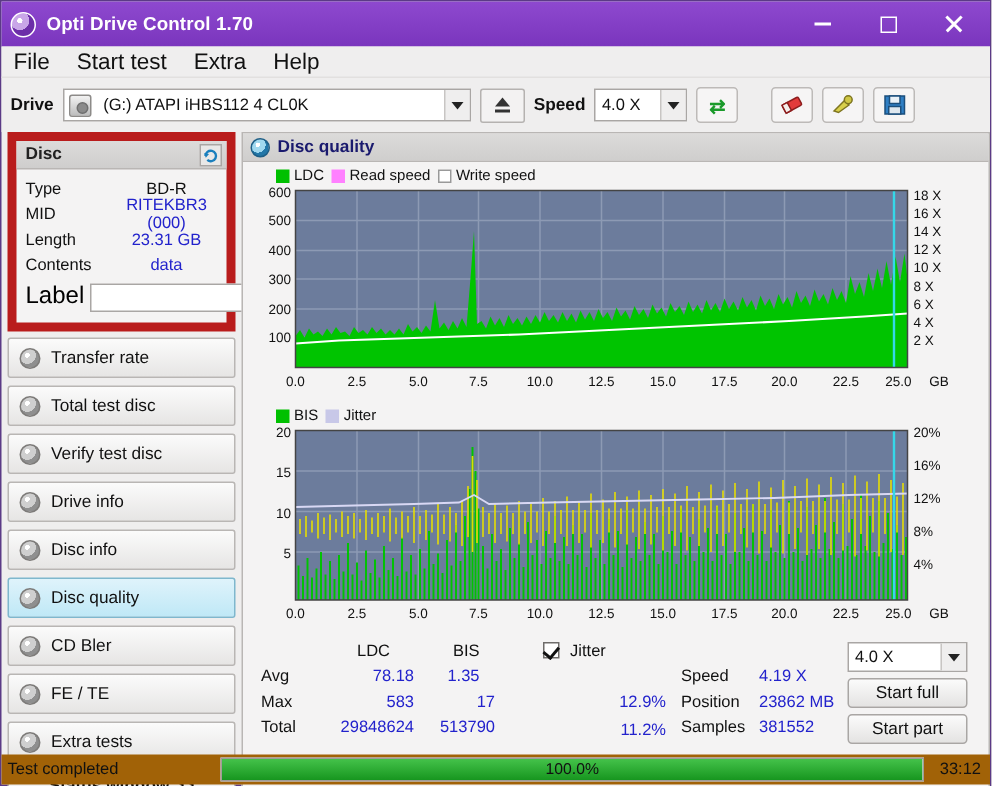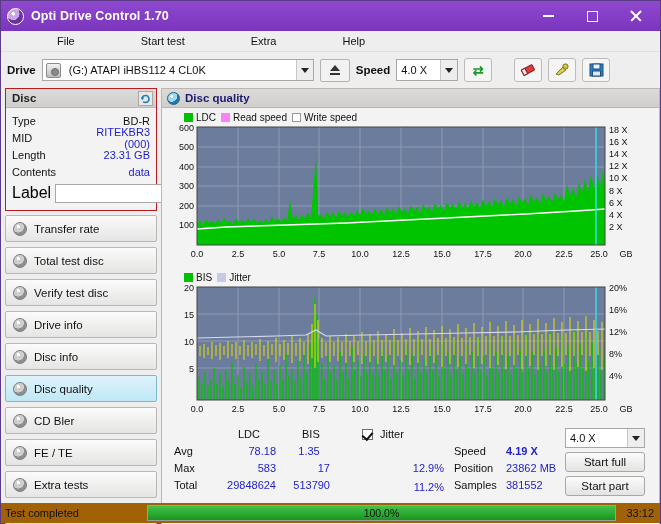--- a/index.html
+++ b/index.html
@@ -49,21 +49,21 @@
   }
   .closex::before{ transform:rotate(45deg);}
   .closex::after { transform:rotate(-45deg);}
   
   .menubar {
     height:21px; background:#efeeee;
     display:flex; align-items:center;
     padding-left:8px; gap:18px;
     border-bottom:1px solid #e2e0df;
   }
-  .menubar div { font-size:11px; color:#111;margin-left:48px; }
+  .menubar div { font-size:15px; color:#111; }
   
   .drivebar {
     height:36px; display:flex; align-items:center;
     padding:0 6px; gap:6px;
     background:#efeeee;
   }
   .lbl { font-size:11.5px; font-weight:bold; color:#111; }
   .combo {
     height:22px; background:#fff; border:1px solid #a9a6a4;
     display:flex;align-items:center; position:relative;
@@ -93,33 +93,33 @@
     border-radius:3px; display:flex;align-items:center;justify-content:center;
   }
   .eject { width:30px;height:23px;border:1px solid #b5b2b0;background:#f3f2f2;border-radius:2px;display:flex;align-items:center;justify-content:center;}
   .ejglyph{ width:0;height:0;border-left:5px solid transparent;border-right:5px solid transparent;border-bottom:6px solid #333;}
   .ejbar{ width:10px;height:2px;background:#333;margin-top:2px;}
   .greenarrows { color:#1a9a2a; font-size:13px; font-weight:bold;}
   
   .body { display:flex; padding:0 4px; gap:4px; }
   .sidebar { width:152px; }
   .panel {
-    border:1px solid #b91c1c; background:#f4f3f3;
+    border:6px solid #b91c1c; background:#f4f3f3;
   }
   .disc-hd {
     height:19px; background:linear-gradient(#dcdbda,#cfcecd);
     display:flex;align-items:center; justify-content:space-between;
     padding:0 3px 0 6px; border-bottom:1px solid #b9b6b4;
   }
   .disc-hd .t{ font-weight:bold; font-size:11.5px; color:#222;}
   .hdbtn{ width:15px;height:15px;border:1px solid #a9a6a4;background:#e9e8e7;display:flex;align-items:center;justify-content:center;}
   .discinfo { padding:4px 6px 6px 6px; }
   .row { display:flex; align-items:center; height:17px; font-size:11px;}
   .row .k { width:60px; color:#111;}
-  .row .v { flex:1; text-align:right; color:#2222cc; }
+  .row .v { flex:1; text-align:center; color:#2222cc; }
   .row .v.dark{ color:#111; }
   .labelrow { display:flex;align-items:center; height:22px; margin-top:2px; gap:4px;}
   .labelrow .k{ width:42px; font-size:16px;}
   .labelinput{ flex:1; height:19px;background:#fff;border:1px solid #a9a6a4;}
   .roundbtn{
     width:20px;height:20px;border-radius:50%;
     background:radial-gradient(circle at 40% 35%,#c9ea9a,#6fae2f);
     border:1px solid #5c8f28;
     display:flex;align-items:center;justify-content:center;
     font-size:10px;color:#1d3b06;
@@ -794,21 +794,21 @@
           </div>
           <div class="st-lab blue" style="left:40px; top:17px; width:48px; text-align:right;margin-top:36px;">11.2%</div>
           <div class="st-lab blue" style="left:40px; top:34px; width:48px; text-align:right;">12.9%</div>
 
           <div class="st-lab" style="left:98px; top:17px;">Speed</div>
           <div class="st-lab" style="left:98px; top:34px;">Position</div>
           <div class="st-lab" style="left:98px; top:51px;">Samples</div>
         </div>
 
         <div class="c3">
-          <div class="st-lab blue" style="left:0px; top:17px;font-weight:bold;">4.19 X</div>
+          <div class="st-lab blue" style="left:0px; top:17px;">4.19 X</div>
           <div class="st-lab blue" style="left:0px; top:34px;">23862 MB</div>
           <div class="st-lab blue" style="left:0px; top:51px;">381552</div>
 
           <div class="combo" style="position:absolute; left:59px; top:0px; width:80px; height:20px;">
             <div class="txt">4.0 X</div>
             <div class="arrowbox">
                 <div class="caret"></div>
               </div>
           </div>
           <div class="btn" style="position:absolute; left:59px; top:24px; width:80px; height:20px;">

